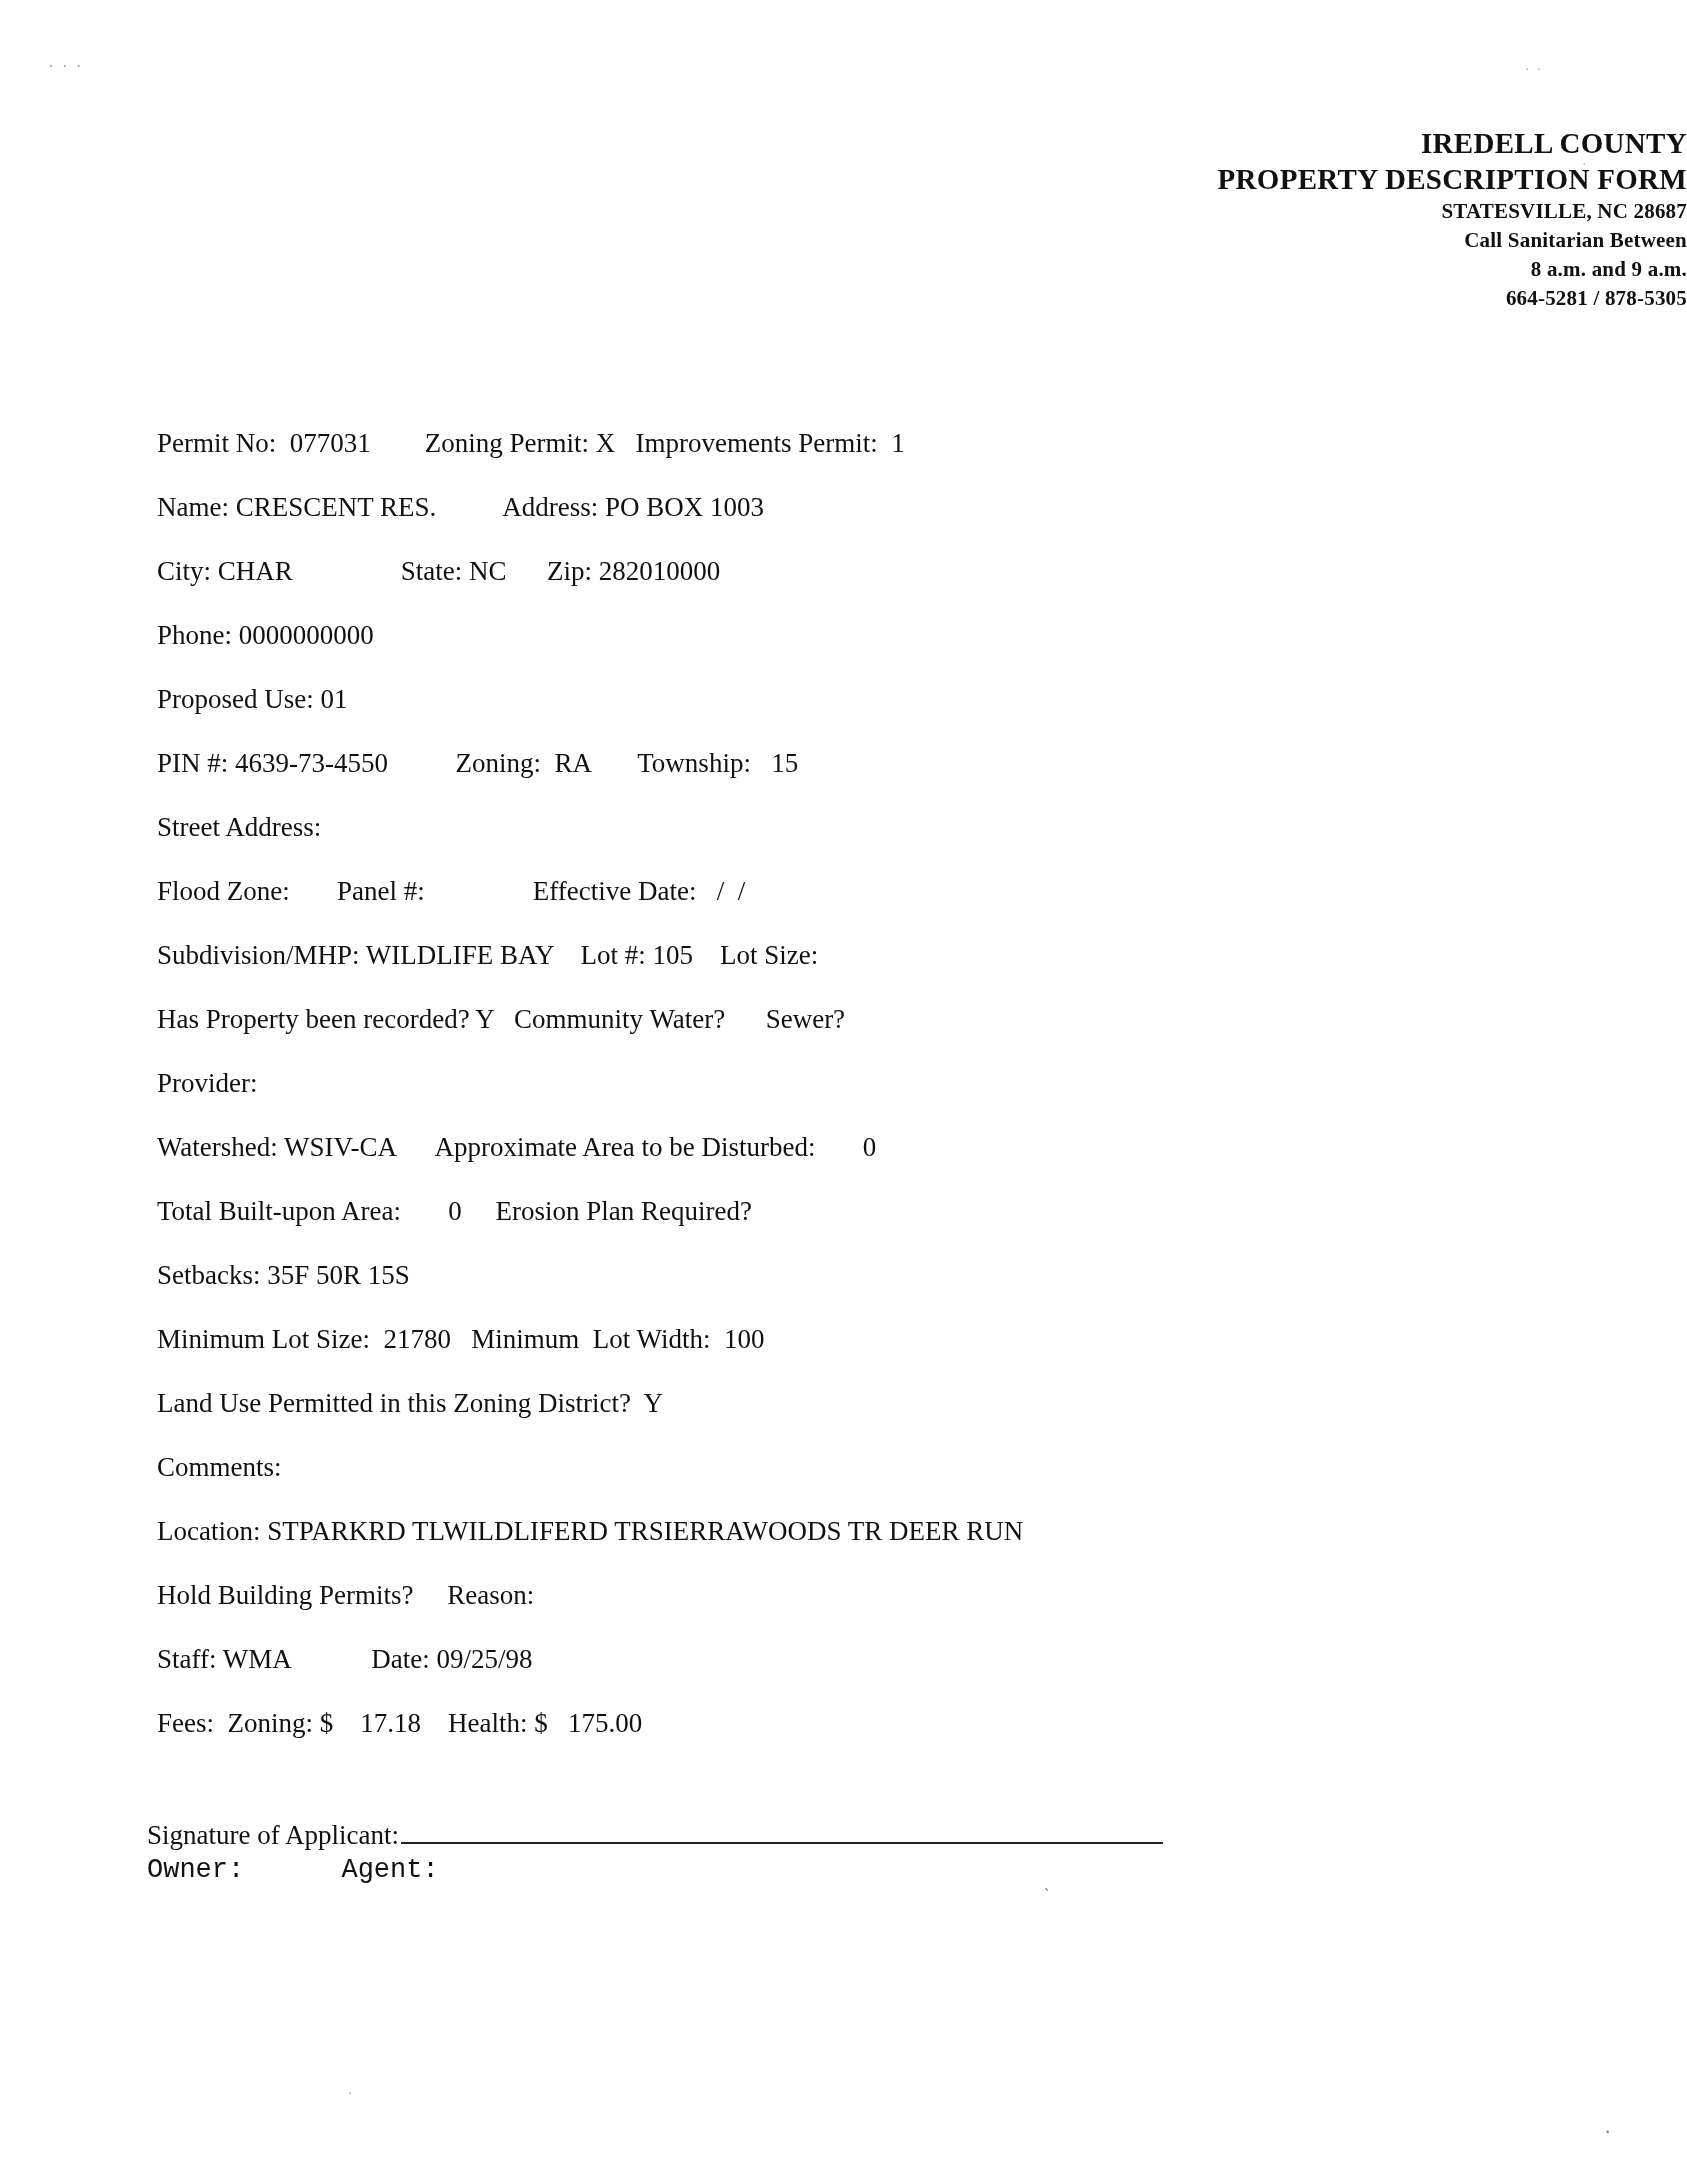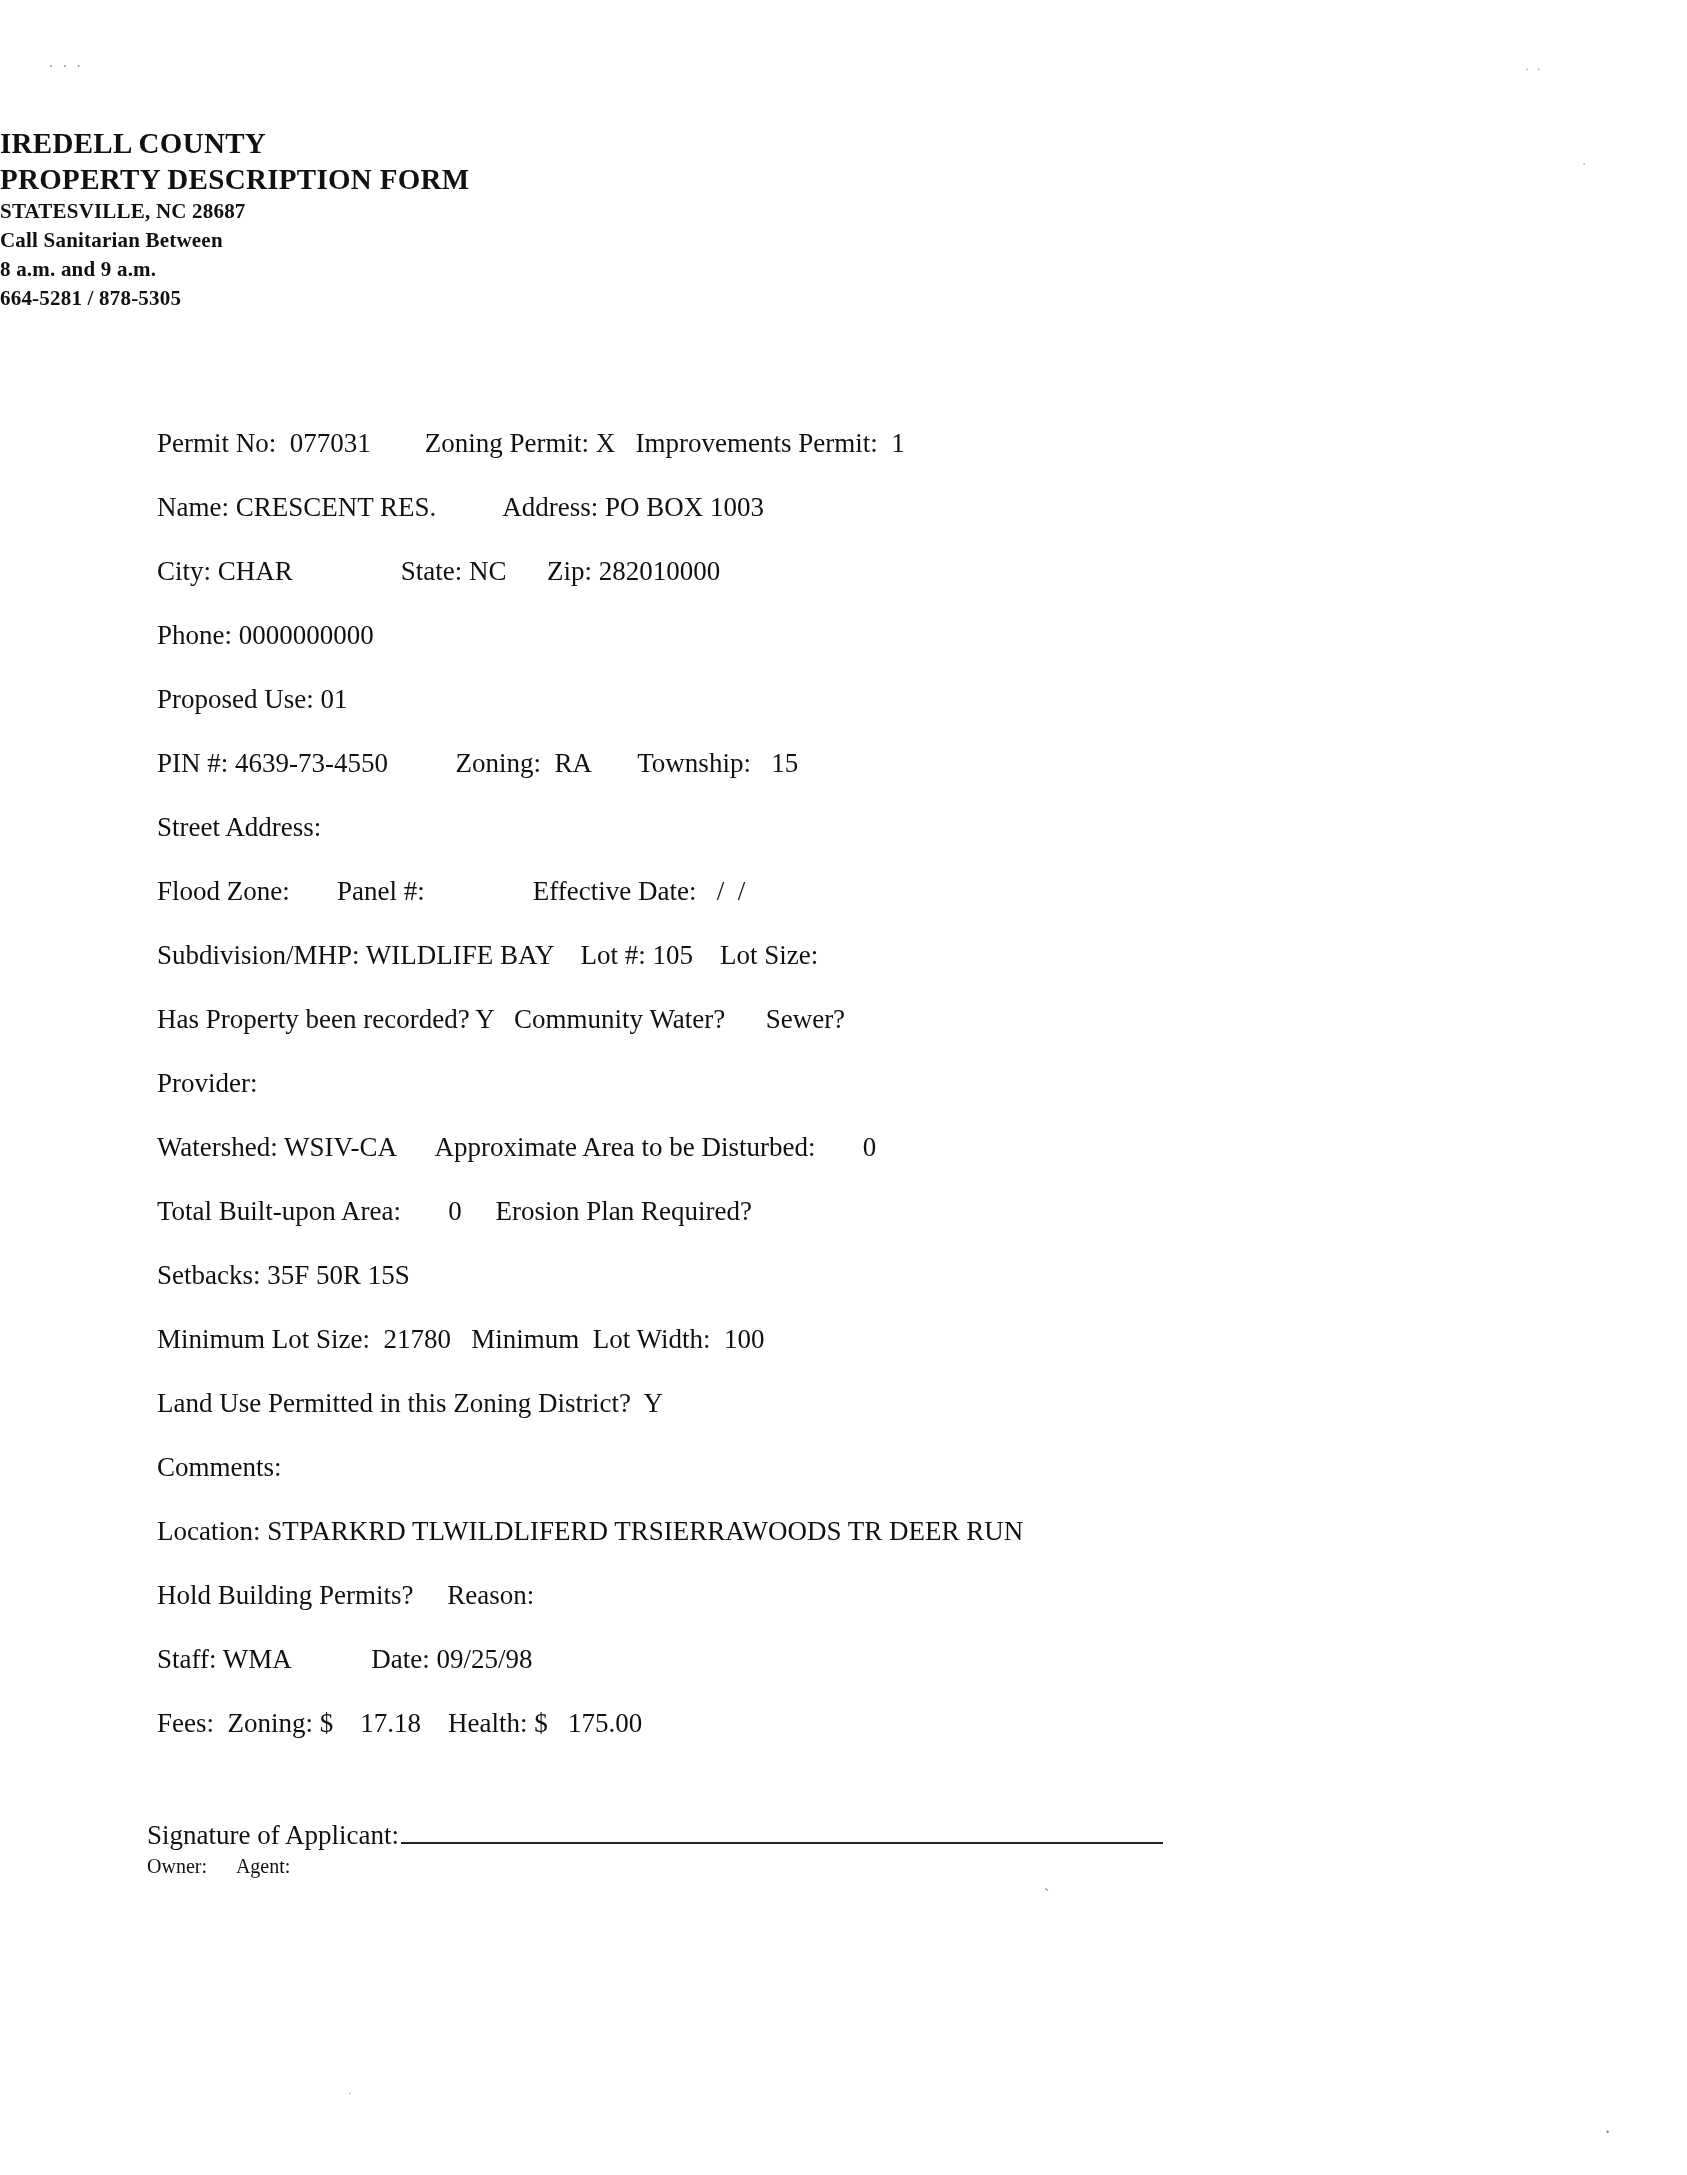--- a/index.html
+++ b/index.html
@@ -30,24 +30,24 @@
     user-select: none;
   }
   .artifact.tl { left: 48px; top: 57px; font-size: 17px; }
   .artifact.tr { left: 1525px; top: 61px; font-size: 13px; }
   .artifact.tr2 { left: 1582px; top: 156px; font-size: 13px; }
   .artifact.bl { left: 348px; top: 2085px; font-size: 13px; }
   .artifact.br { left: 1604px; top: 2119px; font-size: 22px; color: #8a8a8a; transform: rotate(-8deg); }
 
   .header {
     position: absolute;
-    left: 0;
+    left: 17px;
     right: 0;
     top: 125px;
-    text-align: left;
+    text-align: right;
     font-weight: bold;
   }
   .header .line1,
   .header .line2 {
     font-size: 29px;
     line-height: 36px;
     letter-spacing: 0.3px;
   }
   .header .line3,
   .header .line4,
@@ -88,21 +88,22 @@
   }
   .sig-rule {
     flex: 0 0 762px;
     border-bottom: 2px solid #222;
     height: 22px;
     margin-left: 2px;
   }
   .owner-row {
     white-space: pre;
     margin-top: 4px;
-    font-size: 20px;
+    font-size: 27px;
+    font-family: Liberation Mono, monospace;
   }
   .tick {
     position: absolute;
     left: 1044px;
     top: 1886px;
     color: #666;
     font-size: 16px;
   }
 </style>
 </head>

